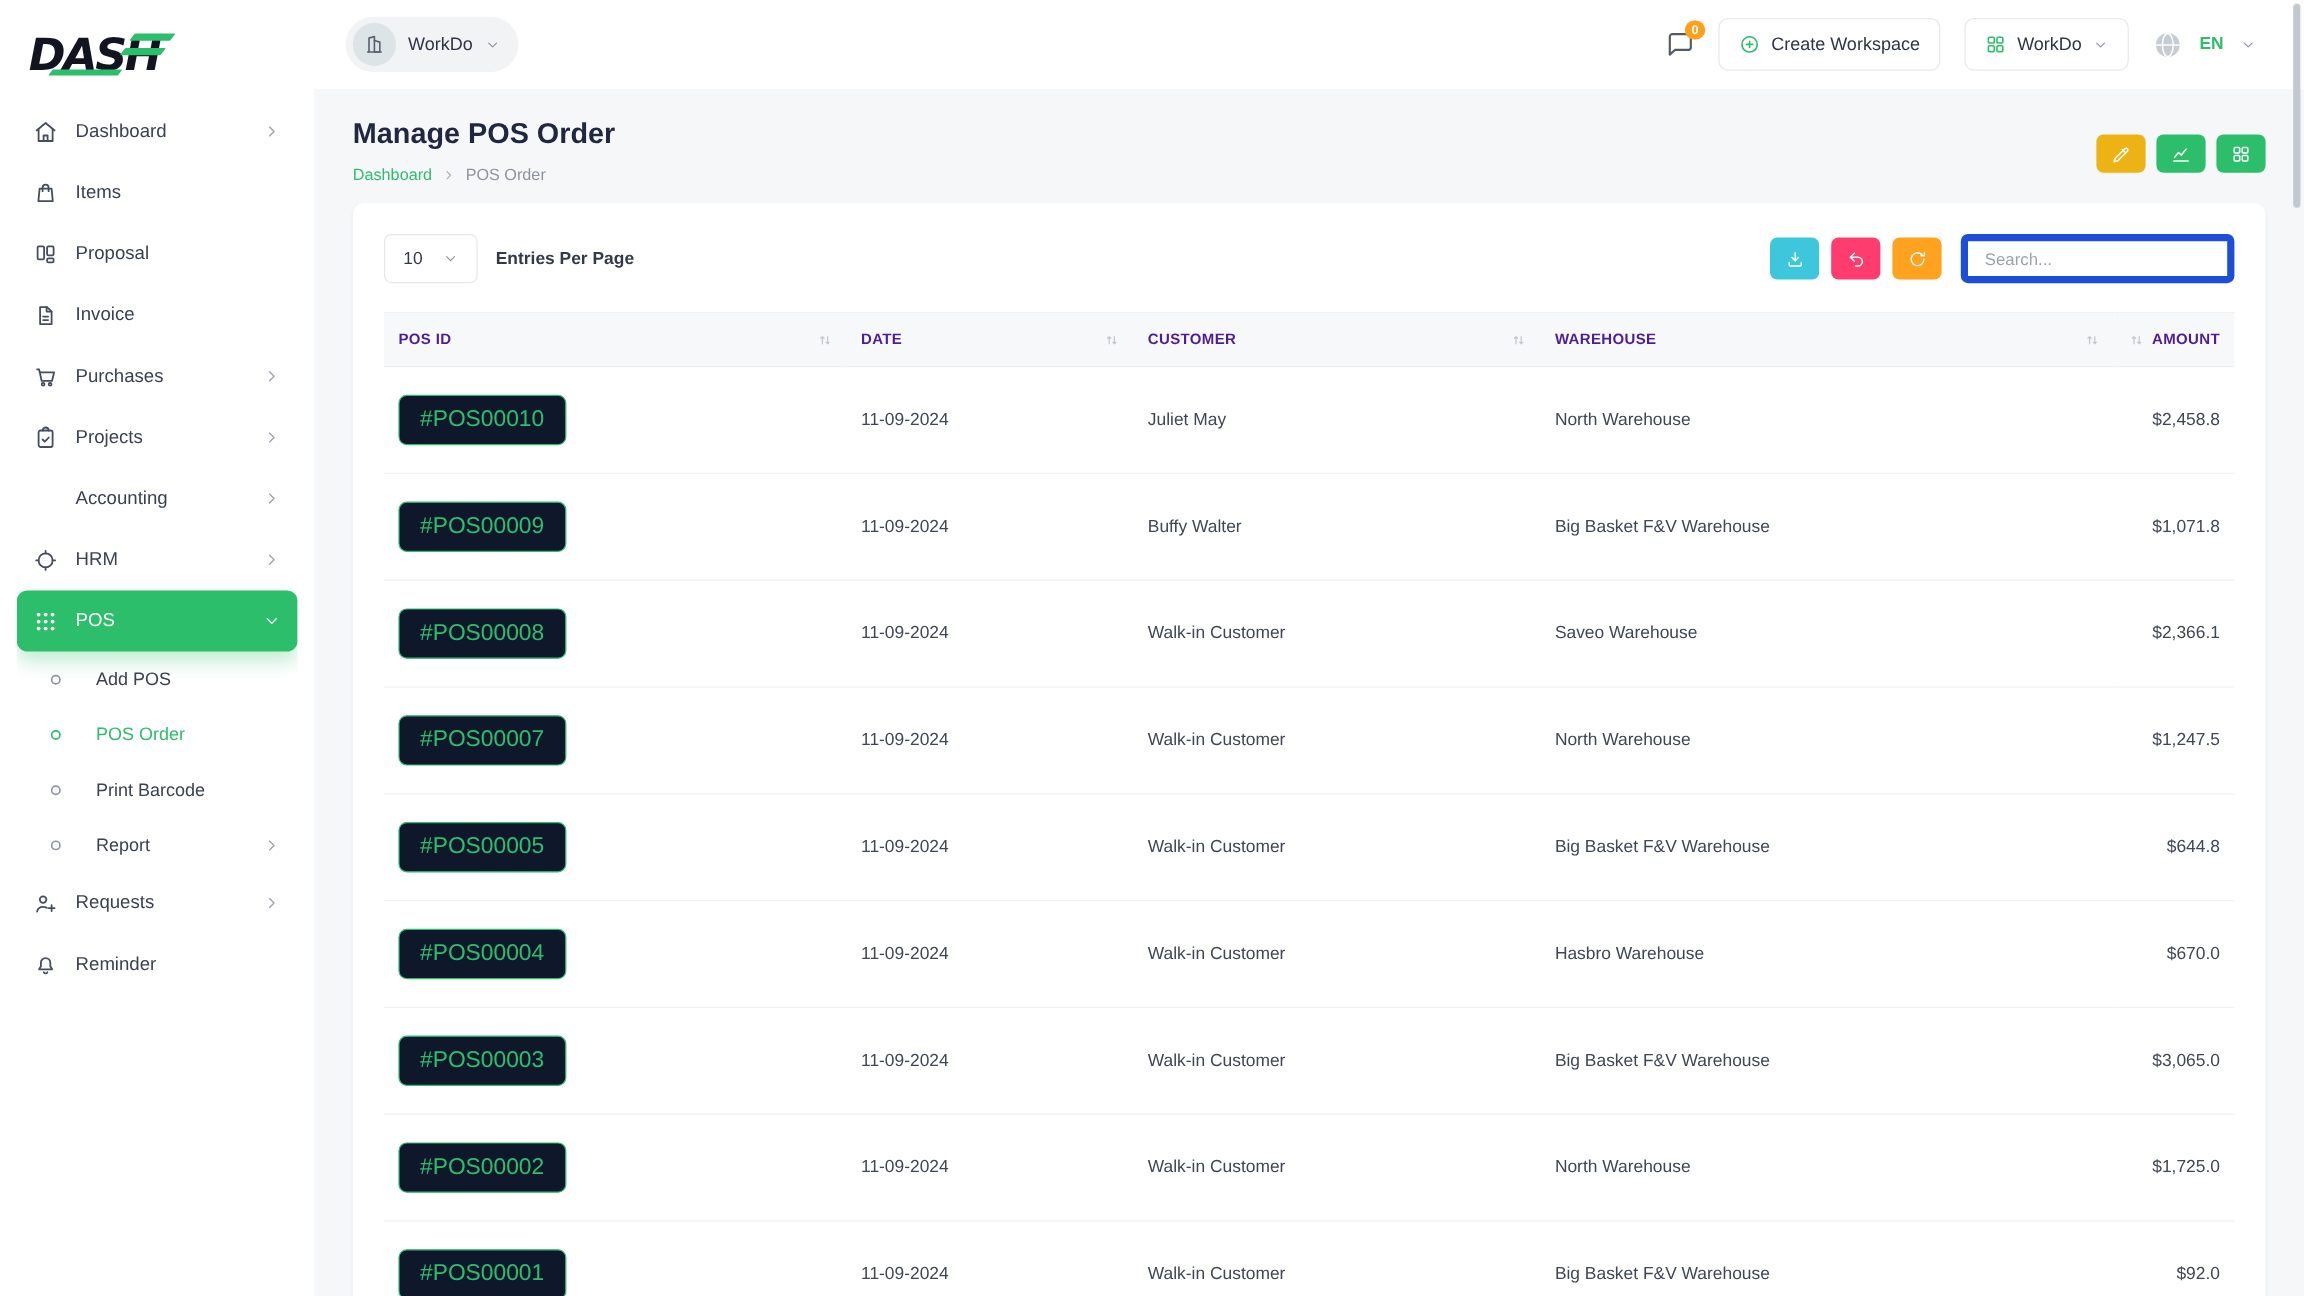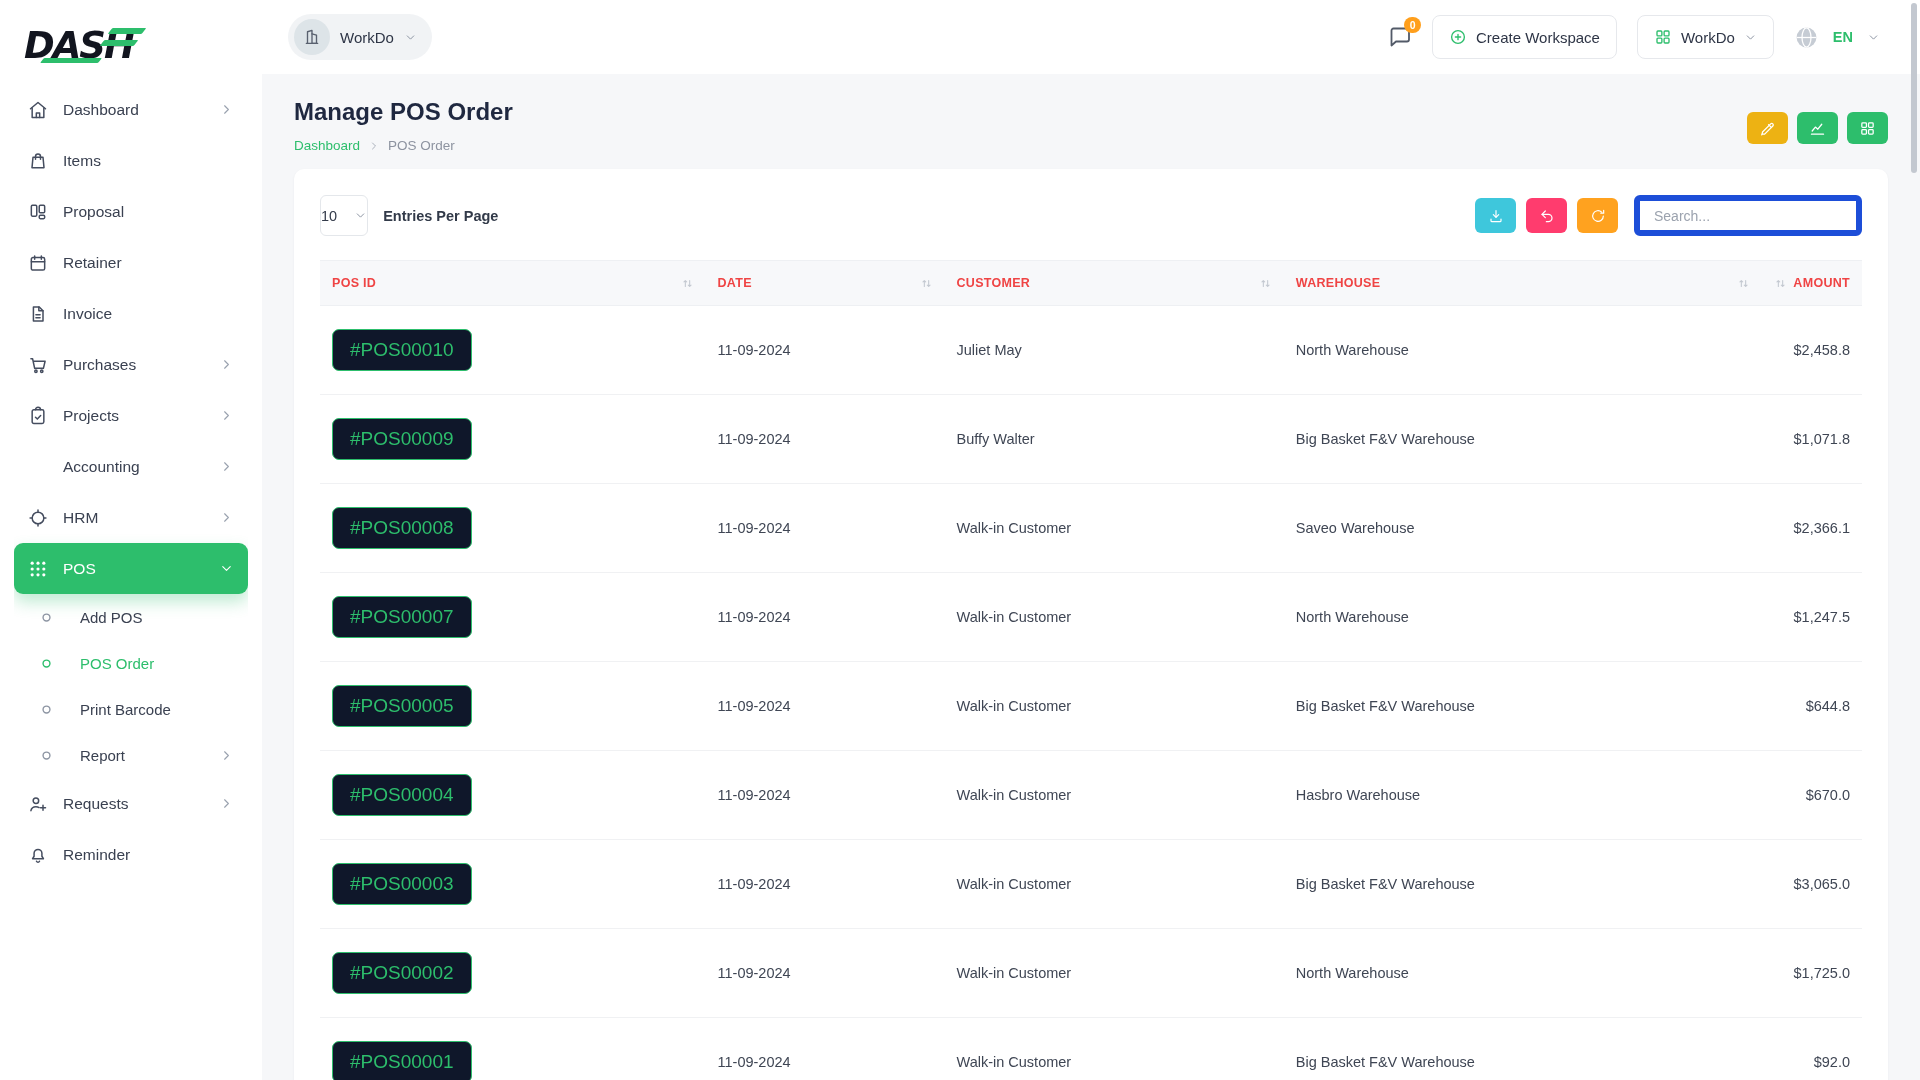--- a/index.html
+++ b/index.html
@@ -64,33 +64,33 @@
   .bc-sep{color:#a2a8b4;display:flex}.bc-sep svg{width:12px;height:12px}
   .bc-current{color:#8d93a0}
   .page-actions{display:flex;gap:9px;margin-top:14px}
   .sq-btn{width:41px;height:32px;border:none;border-radius:6px;display:flex;align-items:center;justify-content:center;color:#fff;cursor:pointer}
   .sq-btn svg{width:17px;height:17px}
   .sq-btn.yellow{background:var(--edit)}
   .sq-btn.green{background:var(--green)}
 
   .card{margin-top:16px;background:#fff;border-radius:10px;padding:26px 26px 24px;box-shadow:0 1px 3px rgba(20,30,50,.05)}
   .toolbar{display:flex;align-items:center;margin-bottom:24px}
-  .select{display:flex;align-items:center;gap:17px;border:1px solid #e4e7eb;border-radius:6px;height:41px;padding:0 0;font-size:14.5px;color:#333b4a;cursor:pointer;background:#fff}
+  .select{display:flex;align-items:center;gap:17px;border:1px solid #e4e7eb;border-radius:6px;height:41px;padding:0 15px;font-size:14.5px;color:#333b4a;cursor:pointer;background:#fff}
   .toolbar-label{margin-left:15px;font-size:14.5px;font-weight:600;color:#323a49}
   .toolbar-right{margin-left:auto;display:flex;align-items:center;gap:10px}
   .tool-btn{width:41px;height:35px;border:none;border-radius:6px;color:#fff;display:flex;align-items:center;justify-content:center;cursor:pointer}
   .tool-btn svg{width:16px;height:16px}
   .tool-btn.info{background:var(--info)}
   .tool-btn.danger{background:var(--danger)}
   .tool-btn.warning{background:var(--warning)}
   .search{width:228px;height:41px;border:6px solid #1d4ed8;border-radius:6px;padding:0 14px;font-size:14px;color:#333;outline:none;font-family:inherit;margin-left:6px}
   .search::placeholder{color:#9ba2ae}
 
   table{width:100%;border-collapse:collapse}
-  thead th{background:#f7f8fa;border-top:1px solid #eef0f3;border-bottom:1px solid #eef0f3;padding:15px 12px;font-size:12.5px;font-weight:700;color:#ef4444;text-align:right;letter-spacing:.3px;cursor:pointer}
+  thead th{background:#f7f8fa;border-top:1px solid #eef0f3;border-bottom:1px solid #eef0f3;padding:15px 12px;font-size:12.5px;font-weight:700;color:#4c1d95;text-align:right;letter-spacing:.3px;cursor:pointer}
   .th-in{display:flex;align-items:center;justify-content:space-between;gap:6px}
   th.amount .th-in{justify-content:flex-end}
   .sort-ic{color:#c4c9d1;display:flex}
   .sort-ic svg{width:13px;height:13px}
   td.amount{text-align:right}
   tbody td{padding:23px 12px;border-bottom:1px solid #f0f1f3;font-size:14.5px;color:#3f4654}
   .pos-pill{display:inline-block;border:1.4px solid var(--green);color:var(--green);padding:9px 17px;border-radius:7px;font-size:19px;background:#0f172a;cursor:pointer;text-decoration:none}
 
   .scroll-thumb{position:fixed;top:3px;right:3px;width:6px;height:170px;background:#c3c8d0;border-radius:3px}
 </style>
@@ -133,29 +133,20 @@
         </div>
         <div class="nav-item">
           <span class="nav-ic">
             <svg viewBox="0 0 24 24" fill="none" stroke="currentColor" stroke-width="1.8" stroke-linecap="round" stroke-linejoin="round">
               <rect x="4" y="4" width="6.5" height="13" rx="1.3"></rect>
               <rect x="13.5" y="4" width="6.5" height="9" rx="1.3"></rect>
               <rect x="13.5" y="16" width="6.5" height="4" rx="1.3"></rect>
             </svg>
           </span>
           <span>Proposal</span>
-        </div>
-        <div class="nav-item">
-          <span class="nav-ic">
-            <svg viewBox="0 0 24 24" fill="none" stroke="currentColor" stroke-width="1.8" stroke-linecap="round" stroke-linejoin="round">
-              <rect x="4" y="5.5" width="16" height="15" rx="2"></rect>
-              <path d="M8 3.5v4M16 3.5v4M4 10.5h16"></path>
-            </svg>
-          </span>
-          <span>Retainer</span>
         </div>
         <div class="nav-item">
           <span class="nav-ic">
             <svg viewBox="0 0 24 24" fill="none" stroke="currentColor" stroke-width="1.8" stroke-linecap="round" stroke-linejoin="round">
               <path d="M6.5 3.5h7L18 8v12.5H6.5z"></path>
               <path d="M13 3.5V8h5"></path>
               <path d="M9.5 13h5M9.5 16.5h5"></path>
             </svg>
           </span>
           <span>Invoice</span>

